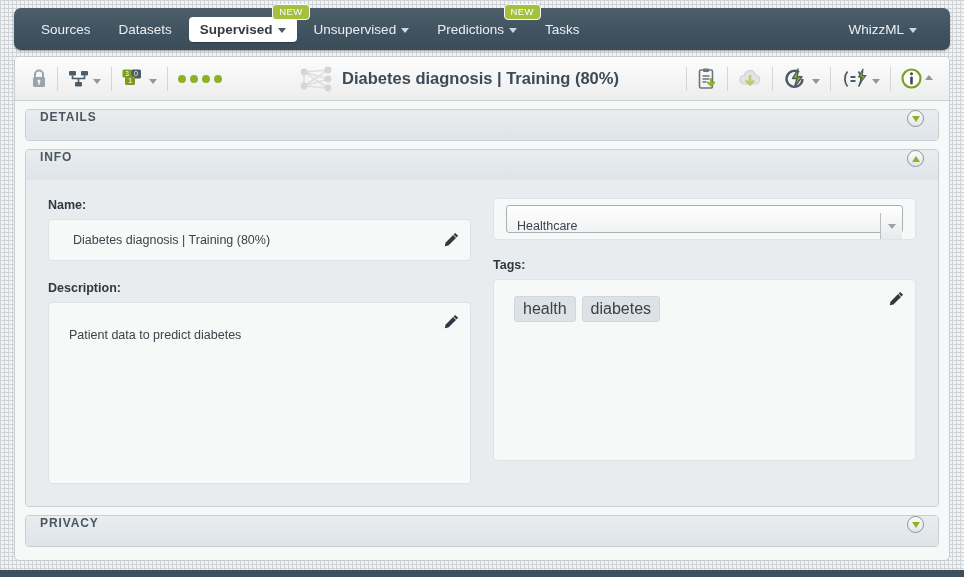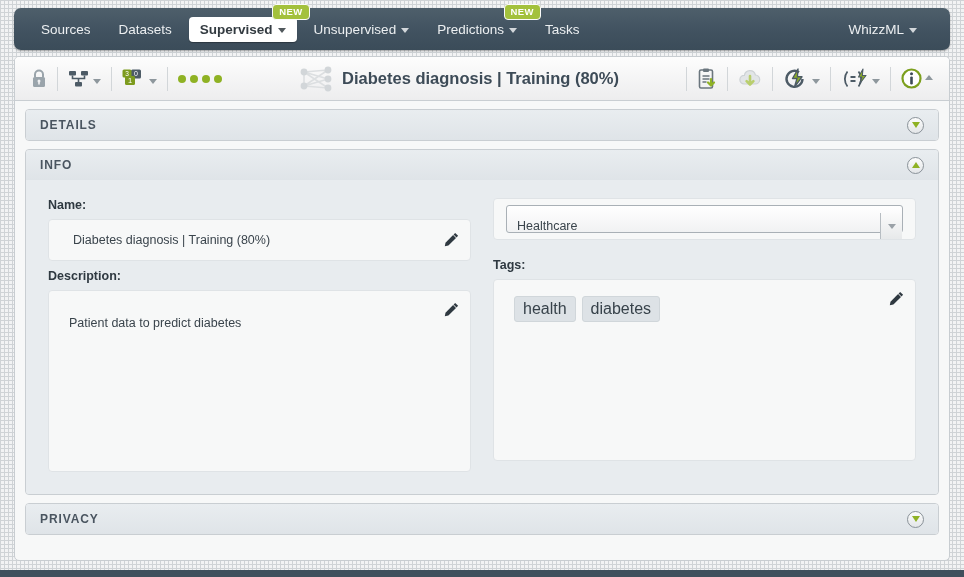--- a/index.html
+++ b/index.html
@@ -60,21 +60,21 @@
     margin-top: 2px;
     opacity: .85;
   }
   .new-badge {
     position: absolute;
     top: -13px;
     right: -13px;
     background: #a3c13c;
     color: #ffffff;
     font-size: 9.5px;
-    font-weight: bold;
+    font-weight: normal;
     letter-spacing: .4px;
     padding: 2px 6px 2.5px;
     border-radius: 4px;
     border: 1.5px solid #fbfbfb;
     line-height: 1;
   }
   .nav-right { margin-left: auto; display: flex; align-items: center; }
 
   
   .page {
@@ -132,21 +132,20 @@
     margin: 8px 10px 0;
     border: 1px solid #c9ced2;
     border-radius: 4px;
     overflow: hidden;
     background: #e8ecef;
   }
   .section-head {
     height: 30px;
     background: linear-gradient(to bottom, #e9edf0 0%, #dfe4e8 100%);
     display: flex;
-    align-items: center;
     padding: 0 14px;
     cursor: pointer;
   }
   .section-title {
     font-size: 12px;
     font-weight: bold;
     letter-spacing: .9px;
     color: #4a5560;
   }
   .toggle {
@@ -469,21 +468,21 @@
         <div class="field-box one-line">
           <span class="field-val">Diabetes diagnosis | Training (80%)</span>
           <span class="pencil mid">
             <svg width="15" height="15" viewBox="0 0 15 15">
               <path d="M11.2 0.9l2.9 2.9-1.6 1.6-2.9-2.9z" fill="#2f3941"></path>
               <path d="M9.1 3.1l2.9 2.9-7.6 7.6-3.6.7.7-3.6z" fill="#2f3941"></path>
             </svg>
           </span>
         </div>
 
-        <div class="field-label" style="margin-top:8px;">Description:</div>
+        <div class="field-label" style="margin-top:20px;">Description:</div>
         <div class="field-box tall">
           <span class="field-val">Patient data to predict diabetes</span>
           <span class="pencil">
             <svg width="15" height="15" viewBox="0 0 15 15">
               <path d="M11.2 0.9l2.9 2.9-1.6 1.6-2.9-2.9z" fill="#2f3941"></path>
               <path d="M9.1 3.1l2.9 2.9-7.6 7.6-3.6.7.7-3.6z" fill="#2f3941"></path>
             </svg>
           </span>
         </div>
       </div>

